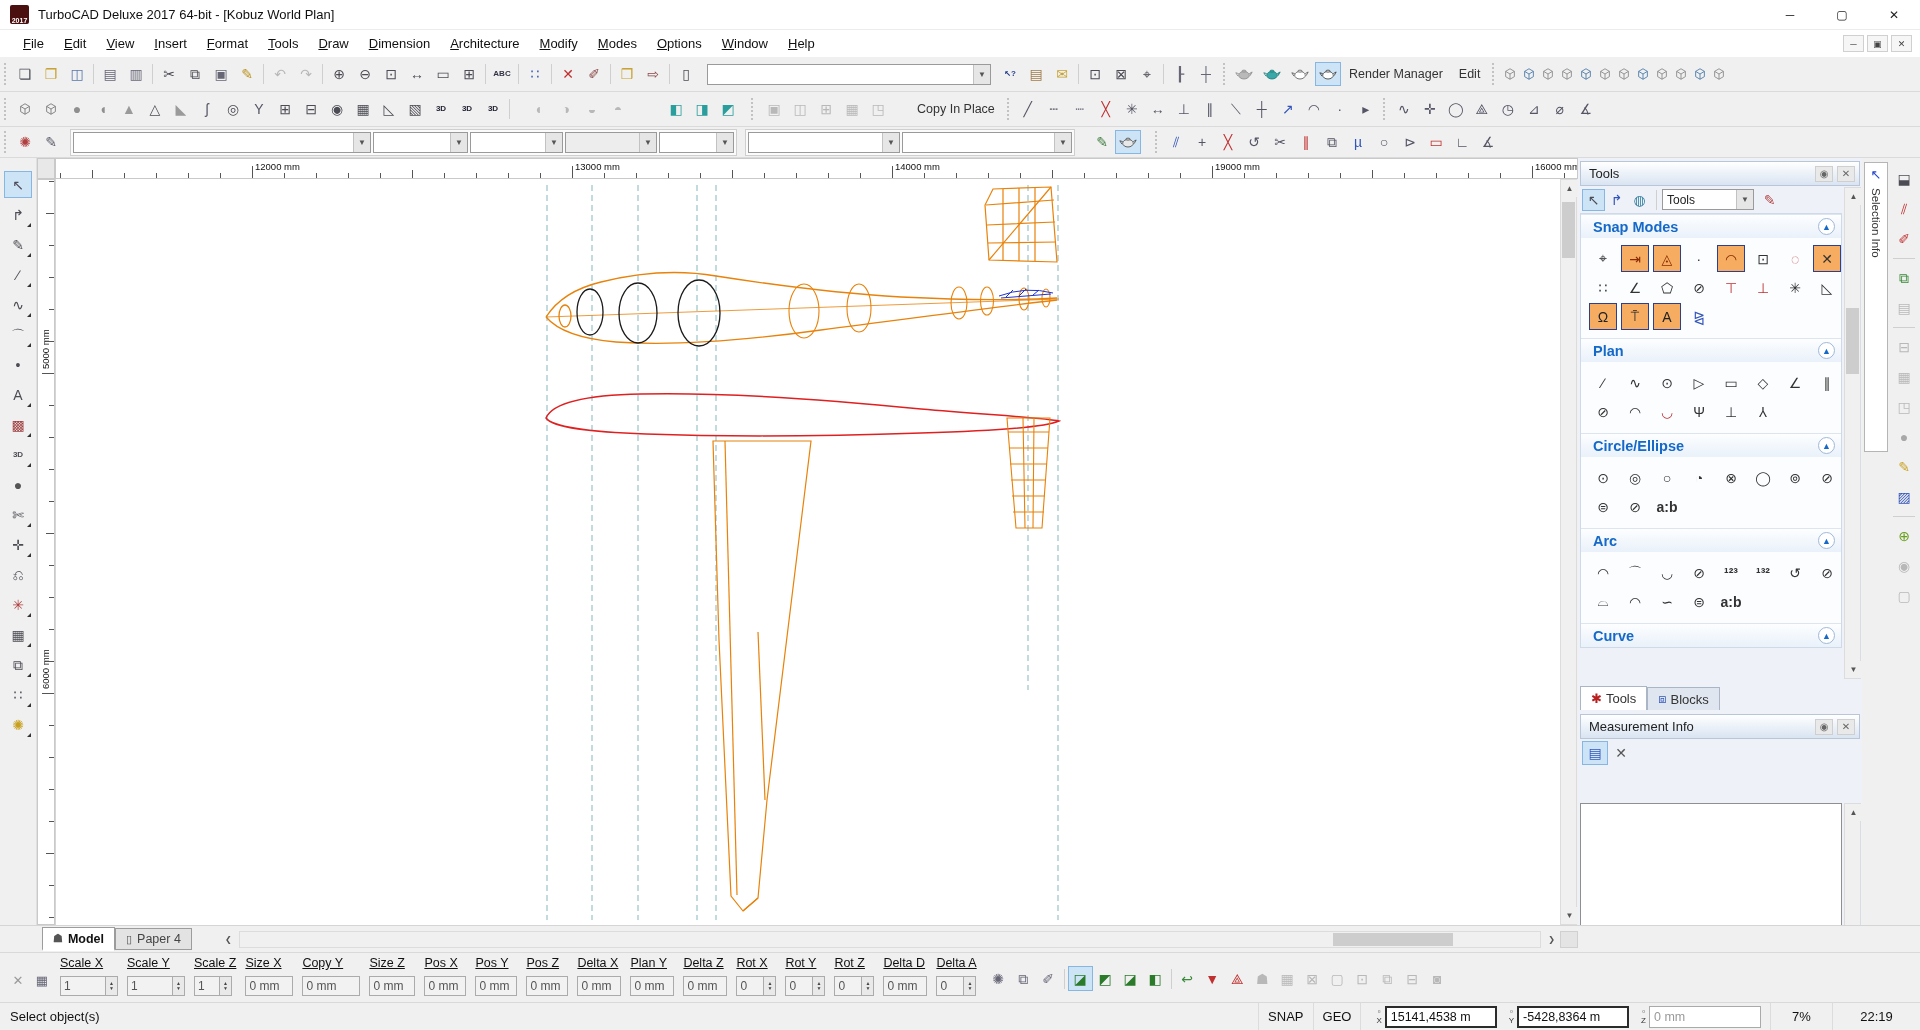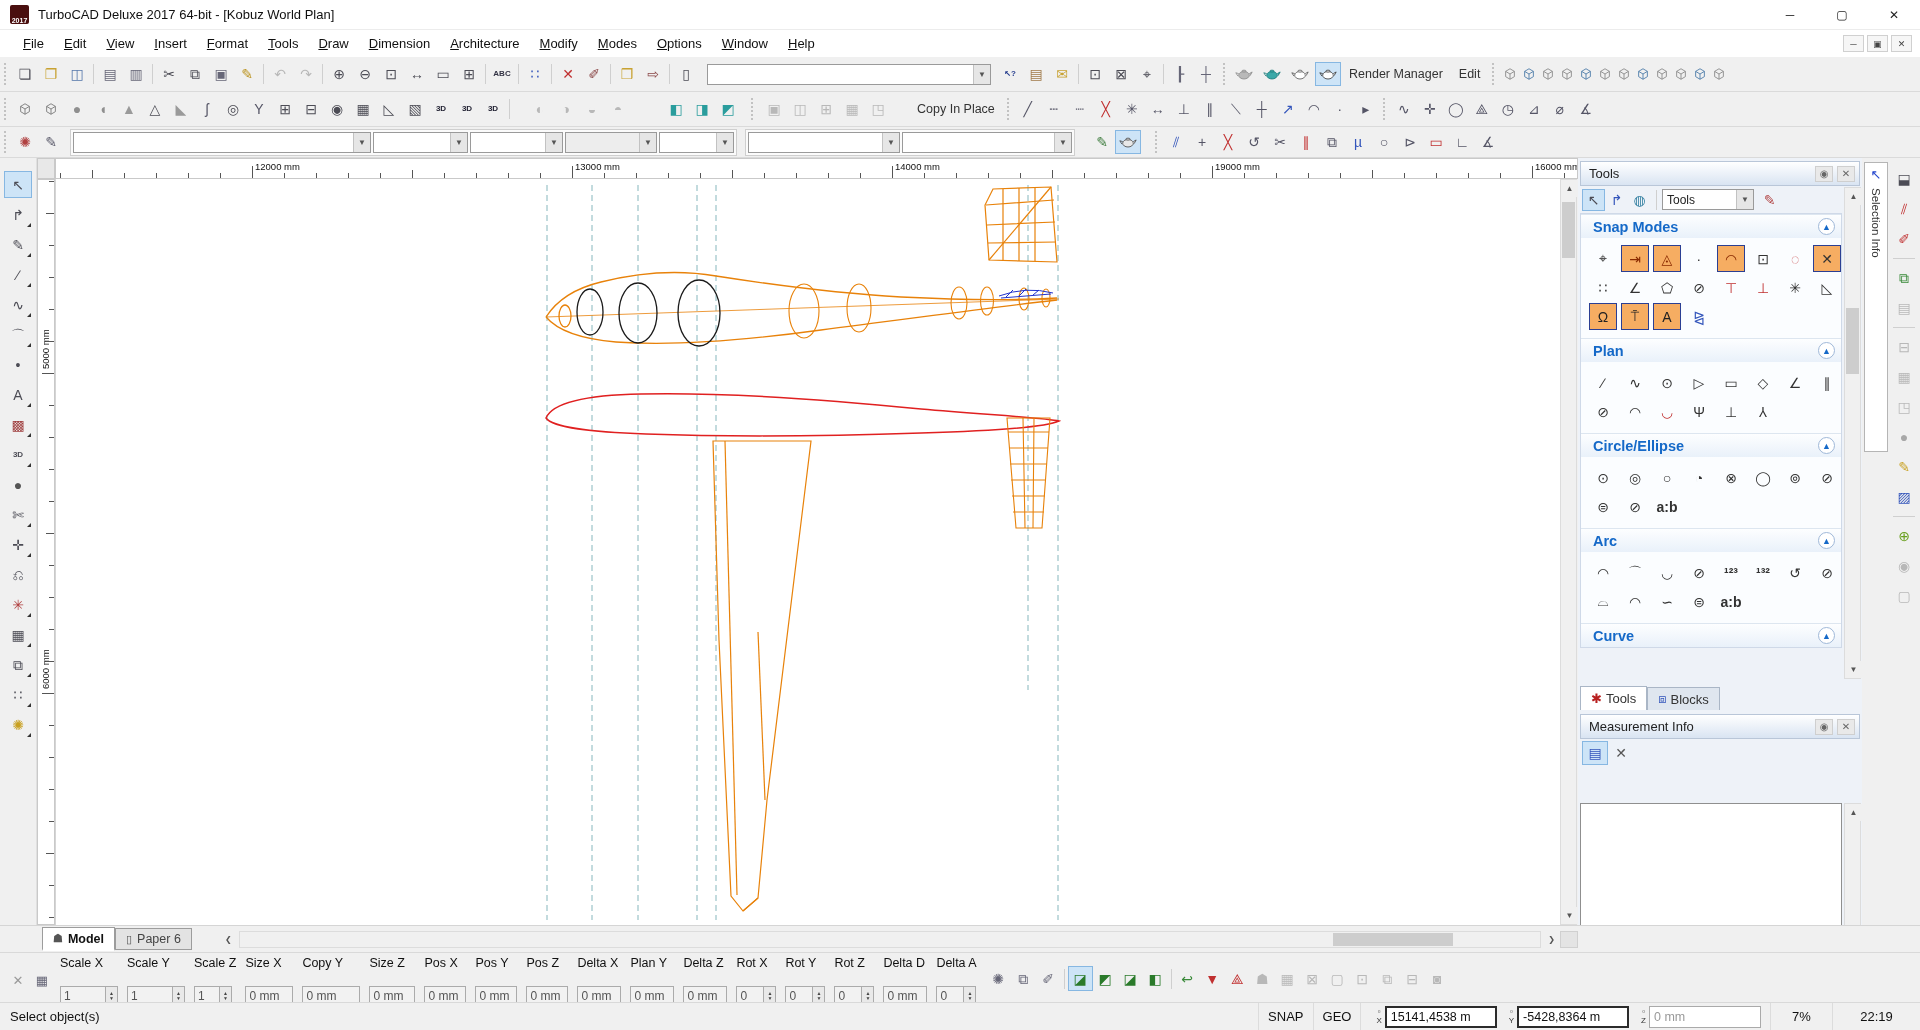--- a/index.html
+++ b/index.html
@@ -82,21 +82,21 @@
 #meas-box{left:2px;top:89px;width:262px;height:144px;background:#fff;border:1px solid #8f8f8f;}
 
 #tabsrow{left:0;top:925px;width:1920px;height:27px;background:#f0f0f0;border-top:1px solid #d5d5d5;display:flex;align-items:center;}
 .sheet-tab{display:flex;align-items:center;gap:5px;padding:3px 10px;font-size:12.5px;border:1px solid #9c9c9c;background:#e3e3e3;color:#444;height:22px;flex:none;}
 .sheet-tab.active{background:#fff;border-bottom:2px solid #fff;font-weight:bold;color:#111;height:24px;}
 #hscroll{position:relative;height:17px;background:#f0f0f0;border:1px solid #dcdcdc;flex:1;margin:0 2px;}
 
 #inspector{left:0;top:952px;width:1920px;height:50px;background:#f0f0f0;border-top:1px solid #d9d9d9;display:flex;align-items:flex-start;padding:3px 0 0 6px;}
 .insp-icon{width:24px;height:24px;margin-top:12px;display:flex;align-items:center;justify-content:center;color:#9a9a9a;font-size:13px;flex:none;}
 .field{display:flex;flex-direction:column;margin-right:9px;flex:none;}
-.field .flabel{font-size:12.5px;color:#111;margin-bottom:16px;white-space:nowrap;}
+.field .flabel{font-size:12.5px;color:#111;margin-bottom:6px;white-space:nowrap;text-decoration:underline;}
 .fwrap{display:flex;}
 .field input{height:20px;border:1px solid #ababab;background:#f2f2f2;color:#555;font-size:12px;padding:0 3px;font-family:"Liberation Sans",sans-serif;}
 .spin{width:12px;height:20px;border:1px solid #ababab;border-left:none;background:#e9e9e9;display:flex;flex-direction:column;align-items:center;justify-content:center;font-size:5px;color:#444;line-height:1;}
 #insp-icons{display:flex;align-items:center;margin-top:10px;}
 #insp-icons .icon{width:25px;height:25px;}
 
 #statusbar{left:0;top:1002px;width:1920px;height:28px;background:#f0f0f0;border-top:1px solid #d9d9d9;display:flex;align-items:center;font-size:13px;}
 #status-msg{margin-left:10px;color:#111;}
 .sb-cell{display:flex;align-items:center;justify-content:center;height:28px;padding:0 9px;border-left:1px solid #dcdcdc;color:#111;flex:none;}
 .coord-lbl{display:flex;flex-direction:column;align-items:center;font-size:8px;color:#333;margin:0 3px 0 6px;line-height:1.1;}
@@ -819,21 +819,21 @@
 </div>
 
 <div class="abs" id="tabsrow">
   <div style="width:42px;"></div>
   <div class="sheet-tab active">
     <span style="font-size:11px;color:#555;">☗</span>
     <span>Model</span>
   </div>
   <div class="sheet-tab">
     <span style="font-size:11px;color:#555;">▯</span>
-    <span>Paper 6</span>
+    <span>Paper 4</span>
   </div>
   <div style="width:28px;"></div>
   <div class="scroll-btn" style="position:static;">❮</div>
   <div id="hscroll">
     <div class="scroll-thumb" style="left:1093px;top:1px;width:120px;height:13px;"></div>
   </div>
   <div class="scroll-btn" style="position:static;">❯</div>
   <div style="width:18px;height:17px;background:#e4e4e4;border:1px solid #d0d0d0;margin-right:342px;"></div>
 </div>
 

